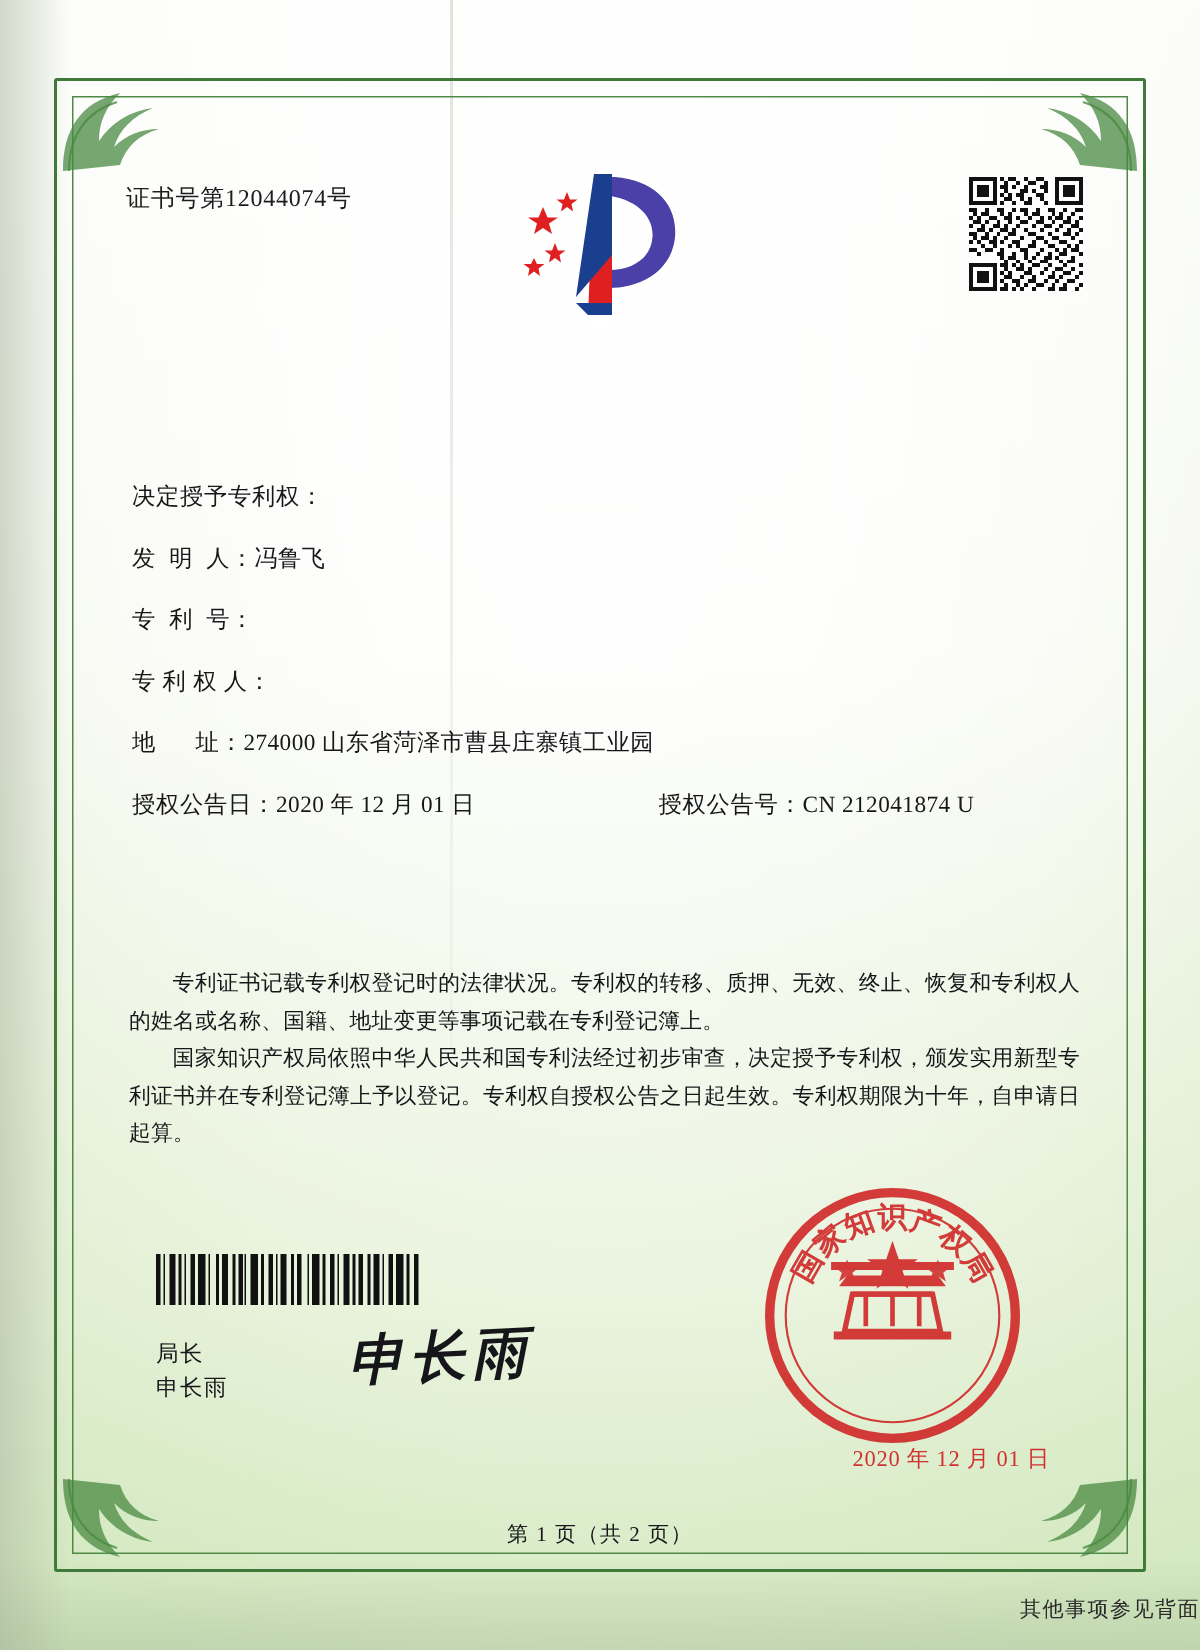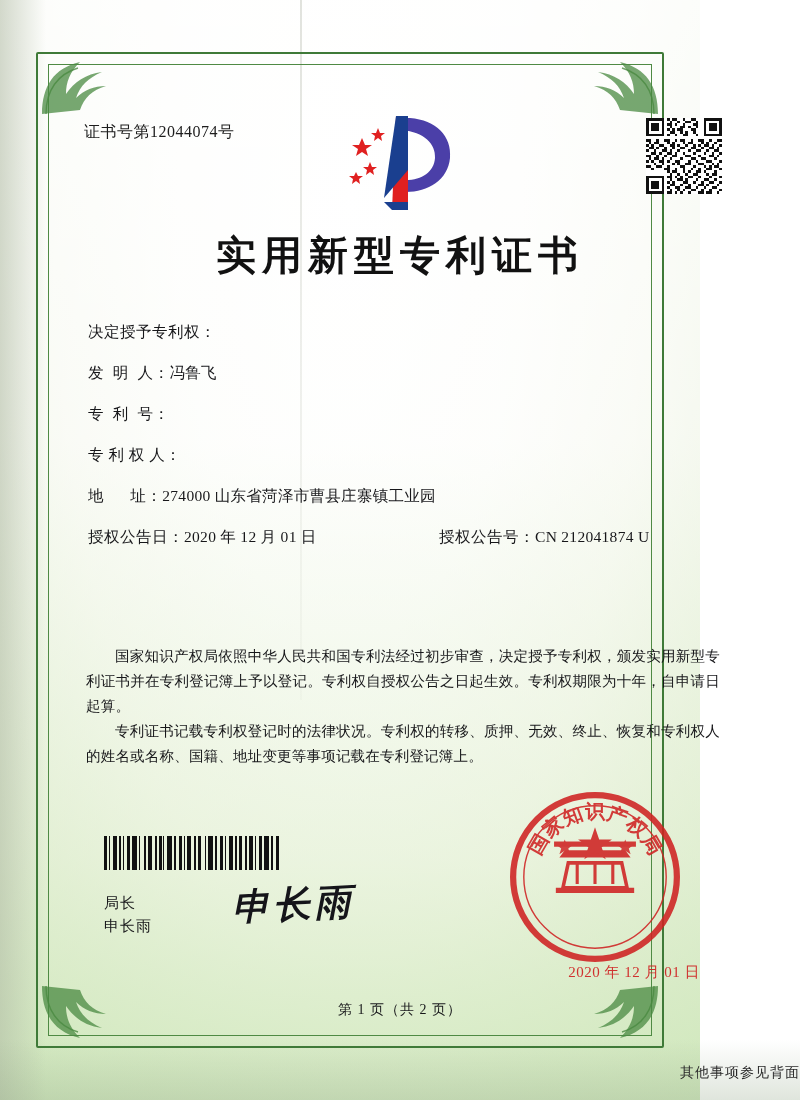--- a/index.html
+++ b/index.html
@@ -4,21 +4,21 @@
 <style>
   html,body{margin:0;padding:0;}
   body{
     width:800px;height:1100px;
     background:#ffffff;
     font-family:"Liberation Sans", sans-serif;
     overflow:hidden;
   }
   .page{
     position:relative;
-    width:700px;height:1100px;
+    width:800px;height:1100px;
     background:
       radial-gradient(ellipse at 50% 18%, #ffffff 0%, #fbfcf8 35%, #f3f6ea 60%, #e4eed6 80%, #d6e8c6 100%);
   }
   
   .paper-tint{
     position:absolute;inset:0;
     background:
       linear-gradient(180deg, rgba(255,255,255,0.85) 0%, rgba(255,255,255,0.55) 40%, rgba(226,241,211,0.55) 78%, rgba(205,231,184,0.75) 100%);
     pointer-events:none;
   }
@@ -149,21 +149,21 @@
   }
   .seal svg{width:100%;height:100%;display:block;opacity:0.88;}
   .seal-date{
     position:absolute;right:100px;bottom:118px;
     font-family:"Liberation Serif", serif;
     font-size:15px;color:#cf2222;letter-spacing:0.5px;
     opacity:0.92;
   }
 
   .page-no{
-    position:absolute;left:0;right:0;bottom:81px;
+    position:absolute;left:0;right:0;bottom:68px;
     text-align:center;
     font-family:"Liberation Serif", serif;
     font-size:14px;color:#17171a;letter-spacing:1px;
   }
   .footnote{
     position:absolute;left:0;right:0;bottom:18px;
     text-align:right;
     font-family:"Liberation Serif", serif;
     font-size:14px;color:#2a2a2a;letter-spacing:1px;
   }
@@ -433,21 +433,20 @@
             <rect x="11" y="28" width="1" height="1"></rect>
             <rect x="13" y="28" width="1" height="1"></rect>
             <rect x="16" y="28" width="1" height="1"></rect>
             <rect x="20" y="28" width="2" height="1"></rect>
             <rect x="23" y="28" width="2" height="1"></rect>
             <rect x="27" y="28" width="1" height="1"></rect>
         </g>
       </svg>
     </div>
 
-    <div class="title">实用新型专利证书</div>
 
     <div class="fields">
       <div class="frow">
         <span class="flabel">决定授予专利权：</span>
       </div>
       <div class="frow">
         <span class="flabel">发  明  人：</span>
         <span class="fvalue">冯鲁飞</span>
       </div>
       <div class="frow">
@@ -462,22 +461,22 @@
       </div>
       <div class="frow split">
         <span class="flabel">授权公告日：</span>
         <span class="fvalue">2020 年 12 月 01 日</span>
         <span class="flabel2">授权公告号：</span>
         <span class="fvalue" style="width:auto">CN 212041874 U</span>
       </div>
     </div>
 
     <div class="para">
+      <p>专利证书记载专利权登记时的法律状况。专利权的转移、质押、无效、终止、恢复和专利权人的姓名或名称、国籍、地址变更等事项记载在专利登记簿上。</p>
       <p>国家知识产权局依照中华人民共和国专利法经过初步审查，决定授予专利权，颁发实用新型专利证书并在专利登记簿上予以登记。专利权自授权公告之日起生效。专利权期限为十年，自申请日起算。</p>
-      <p>专利证书记载专利权登记时的法律状况。专利权的转移、质押、无效、终止、恢复和专利权人的姓名或名称、国籍、地址变更等事项记载在专利登记簿上。</p>
     </div>
 
     <div class="barcode">
       <i style="width:3px"></i>
         <i style="width:2px;background:transparent"></i>
       <i style="width:1px"></i>
         <i style="width:3px;background:transparent"></i>
       <i style="width:4px"></i>
         <i style="width:2px;background:transparent"></i>
       <i style="width:2px"></i>

